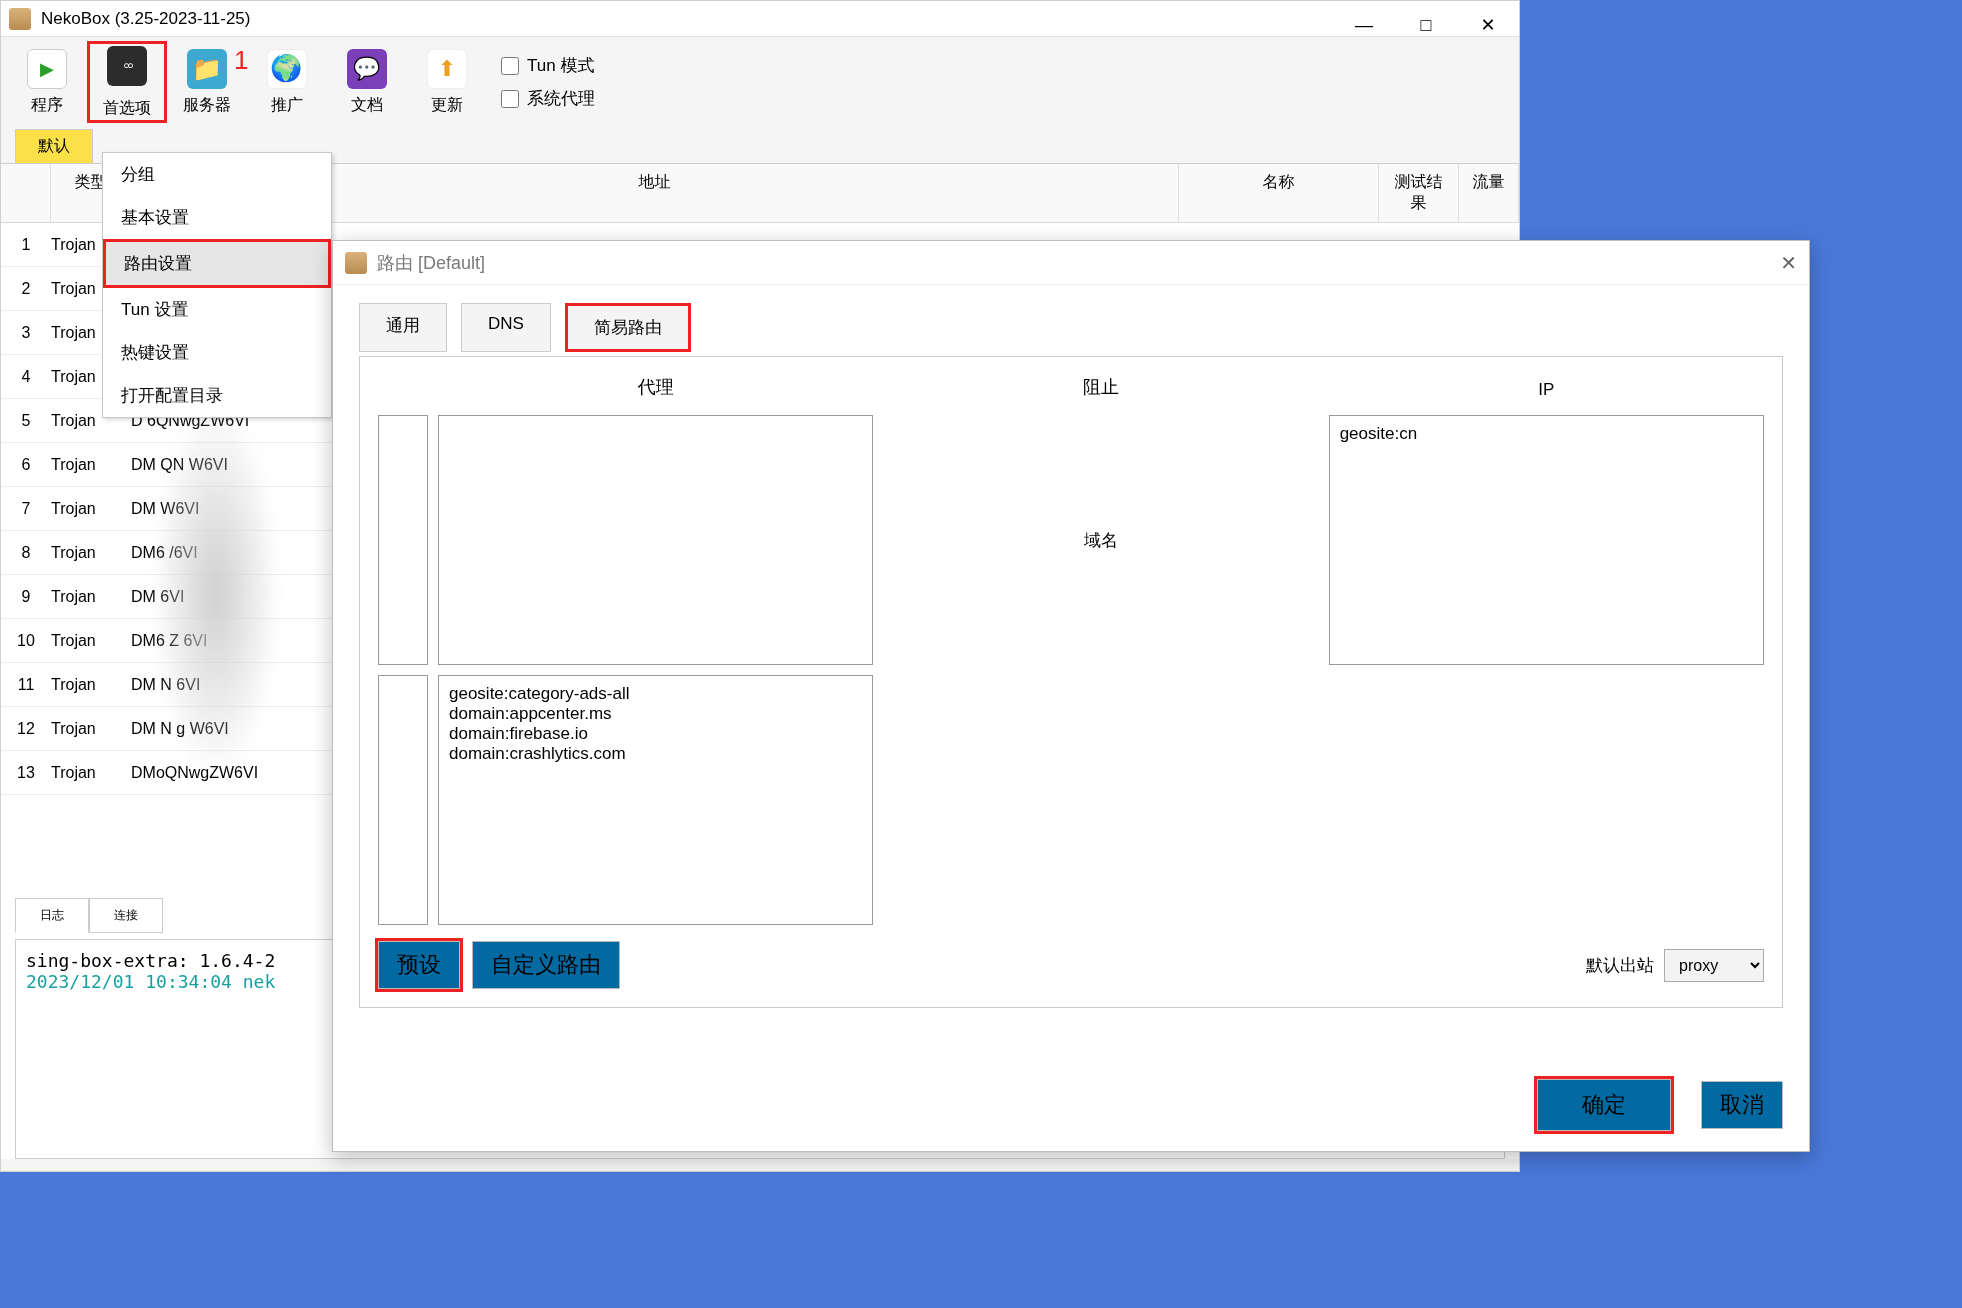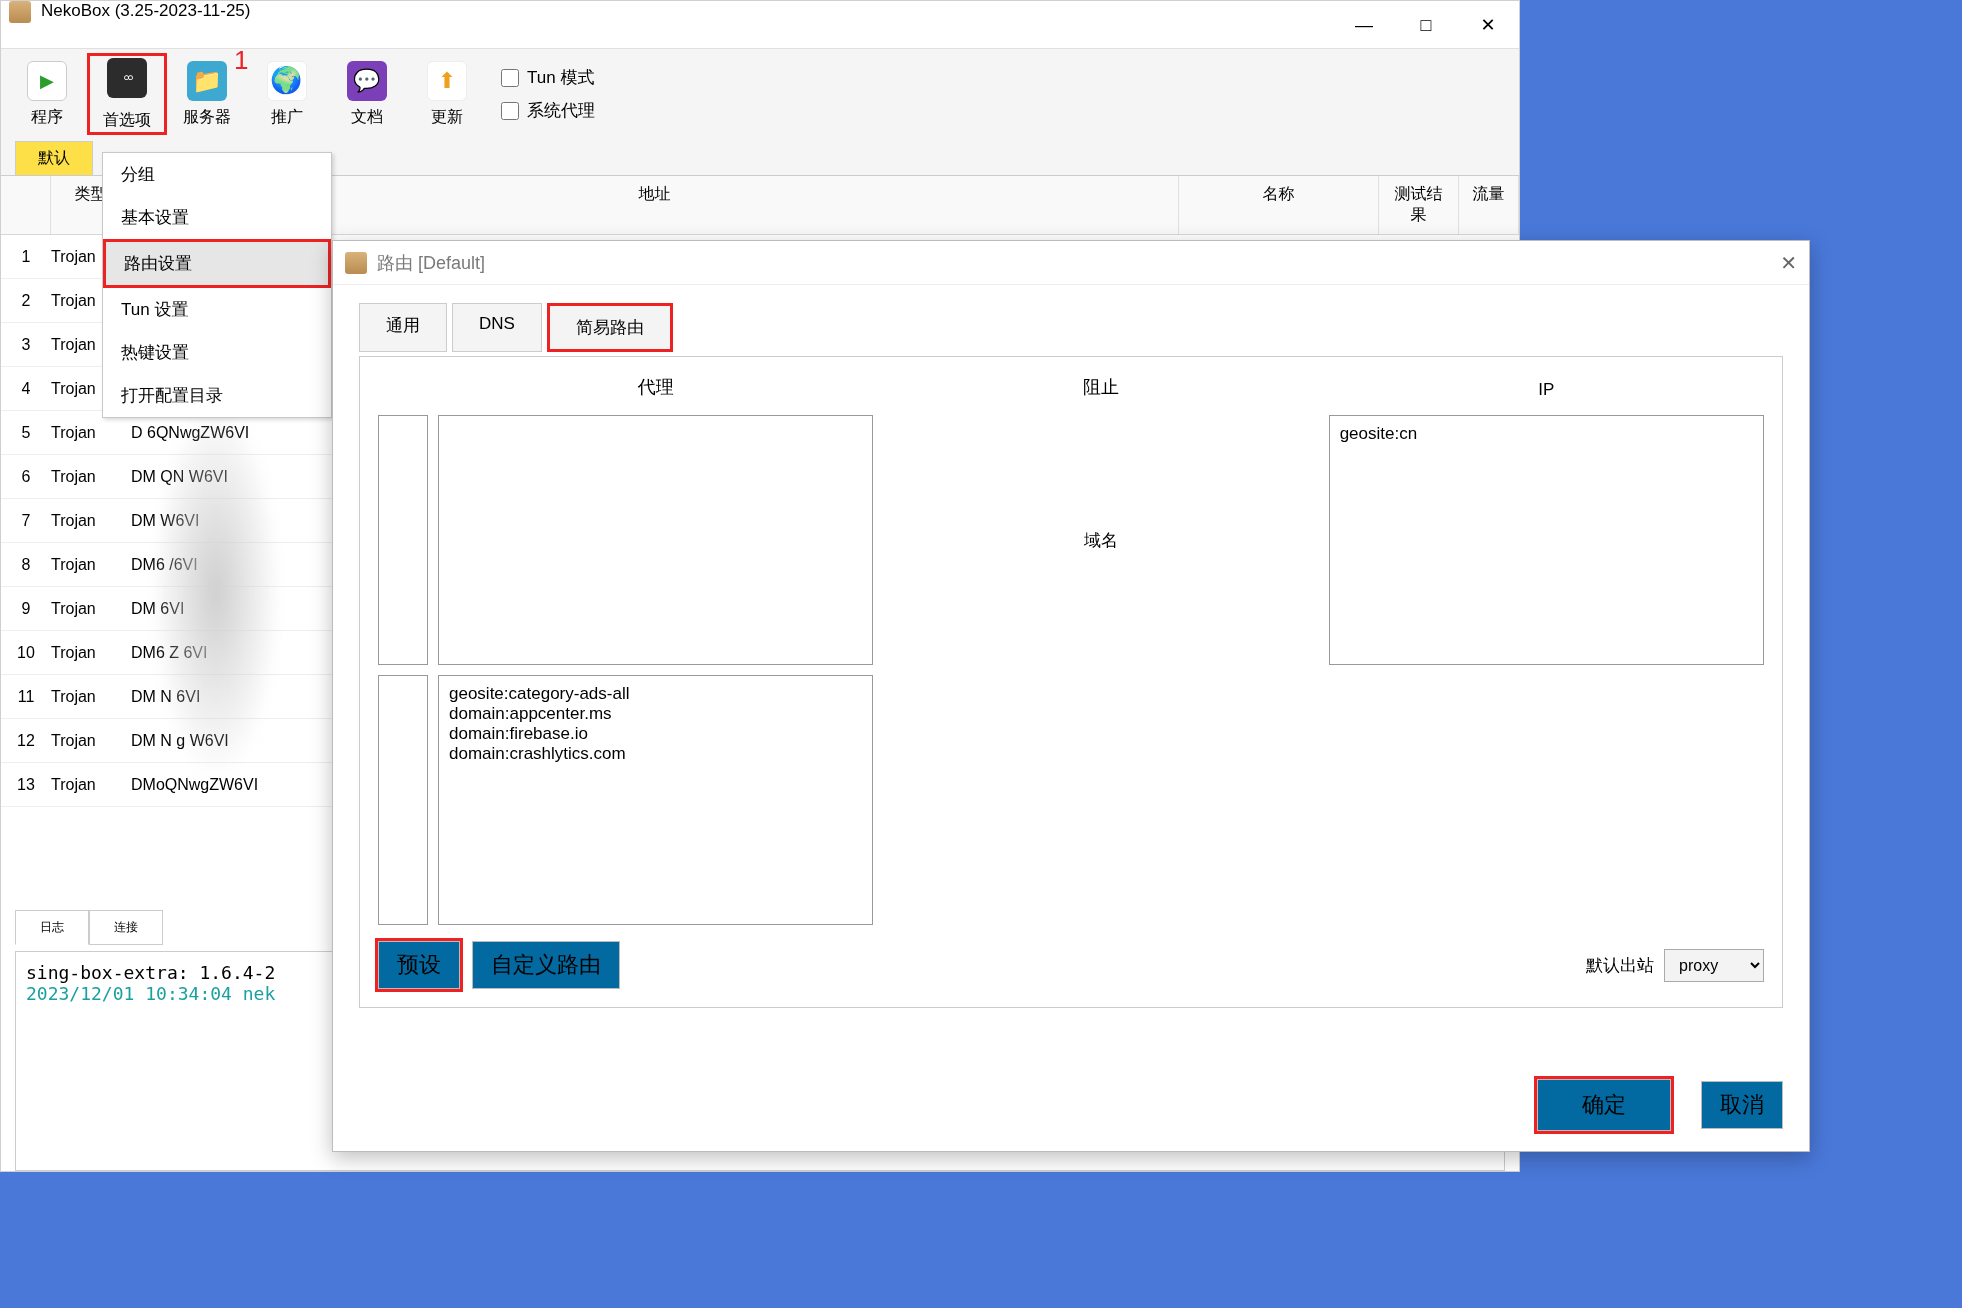--- a/index.html
+++ b/index.html
@@ -13,24 +13,24 @@
     position: relative;
   }
   .main-window {
     position: absolute;
     left: 0; top: 0;
     width: 1520px; height: 1172px;
     background: #f5f5f5;
     border: 1px solid #d0d0d0;
   }
   .titlebar {
-    height: 48px;
+    height: 36px;
     background: #ffffff;
     display: flex;
-    align-items: flex-start;
+    align-items: center;
     padding: 0 8px;
     border-bottom: 1px solid #e0e0e0;
     position: relative;
   }
   .titlebar .app-icon {
     width: 22px; height: 22px;
     background: linear-gradient(#d9b27a,#b98c50);
     border-radius: 3px;
     margin-right: 10px;
   }
@@ -119,21 +119,21 @@
 
   
   .dialog{
     position:absolute;left:332px;top:240px;width:1478px;height:912px;background:#fff;border:1px solid #bcbcbc;box-shadow:0 6px 20px rgba(0,0,0,.25);z-index:10;
   }
   .dlg-title{height:44px;display:flex;align-items:center;padding:0 12px;position:relative;border-bottom:1px solid #eee;}
   .dlg-title .ico{width:22px;height:22px;background:linear-gradient(#d9b27a,#b98c50);border-radius:3px;margin-right:10px;}
   .dlg-title .txt{color:#7a7a7a;font-size:18px;}
   .dlg-close{position:absolute;right:12px;top:10px;font-size:20px;color:#666;}
   .dlg-body{padding:18px 26px;}
-  .dlg-tabs{display:flex;gap:5px;margin-bottom:4px;}
+  .dlg-tabs{display:flex;gap:14px;margin-bottom:4px;}
   .dlg-tab{padding:10px 26px;border:1px solid #ccc;background:#f4f4f4;font-size:17px;}
   .dlg-tab.red{border:3px solid #e22;}
   .dlg-panel{border:1px solid #ccc;background:#fff;padding:18px;}
   .grid3{display:grid;grid-template-columns:50px 1fr 1fr 1fr;gap:10px 10px;}
   .colhdr{text-align:center;font-size:18px;padding-bottom:6px;}
   .rowlbl{display:flex;align-items:center;justify-content:center;font-size:17px;}
   .ta{width:100%;height:250px;border:1px solid #999;padding:8px 10px;font-size:17px;font-family:inherit;resize:none;}
   .btnrow{display:flex;align-items:center;margin-top:16px;}
   .btnrow .left{display:flex;gap:12px;}
   .btnrow .right{margin-left:auto;display:flex;align-items:center;gap:10px;font-size:17px;}

